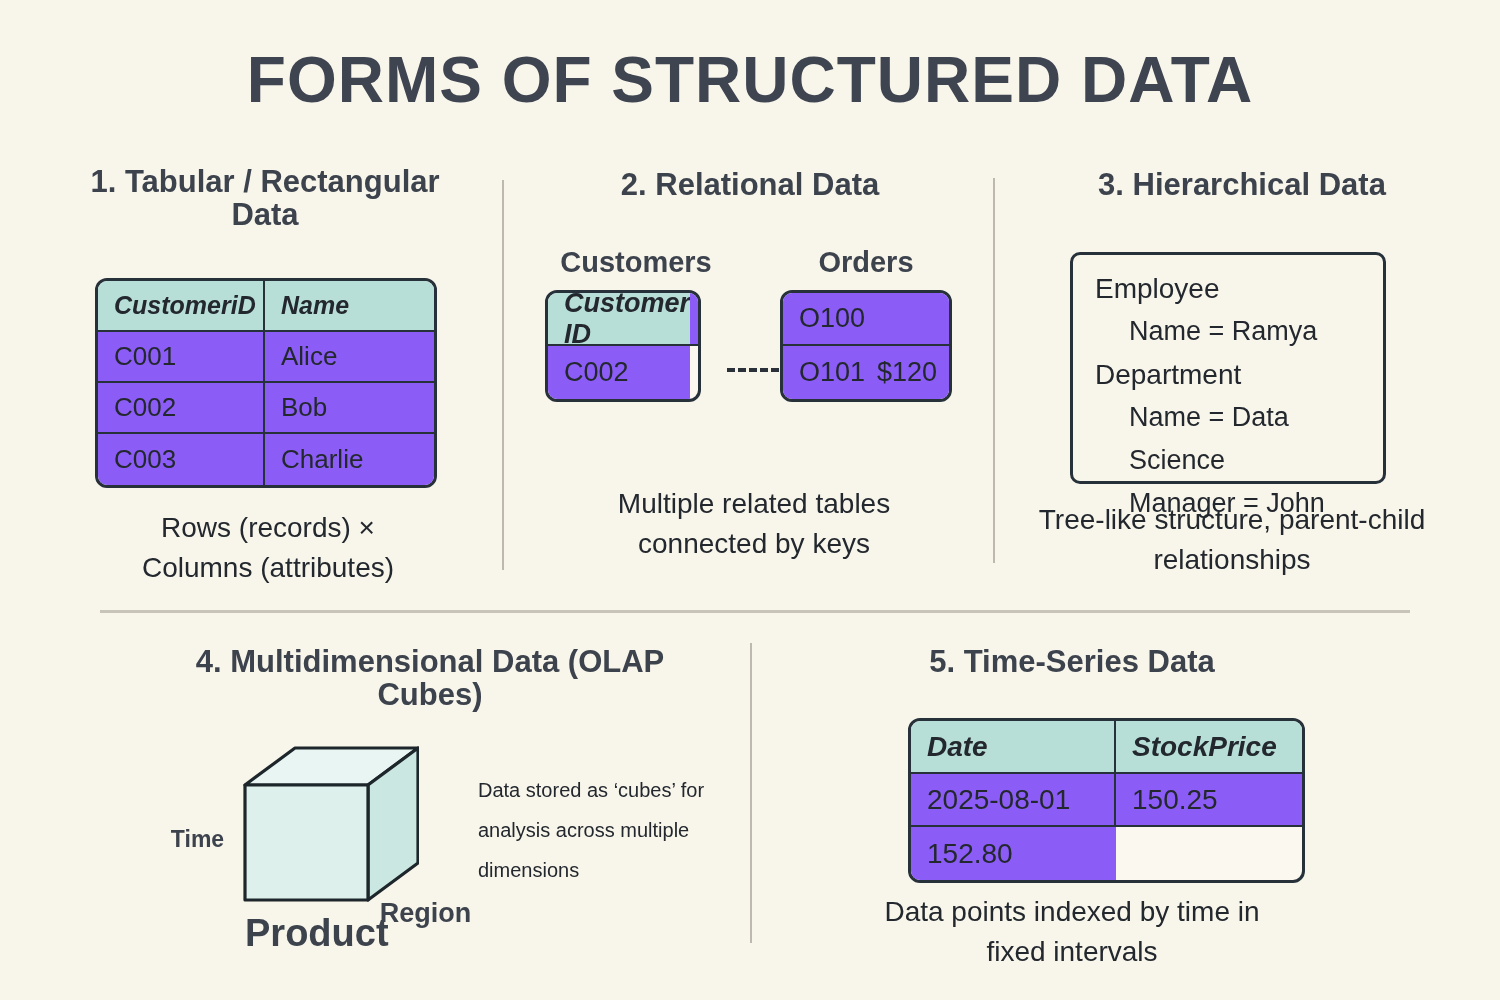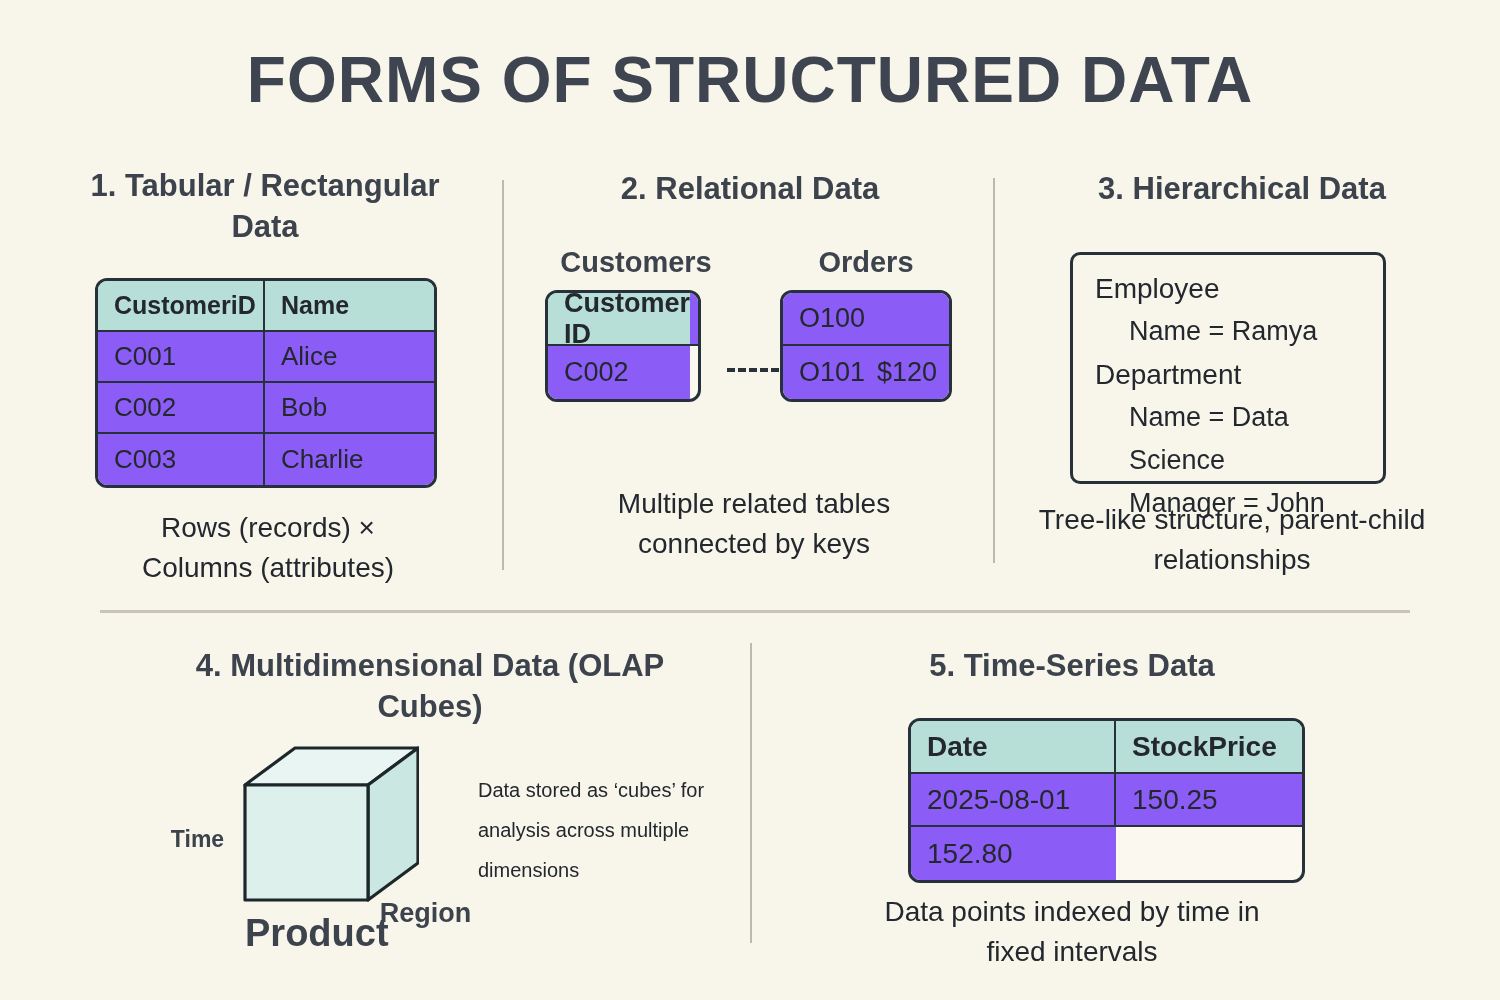--- a/index.html
+++ b/index.html
@@ -7,40 +7,40 @@
   #canvas{
     position:relative;width:1500px;height:1000px;overflow:hidden;
     background:#f8f5eb;color:#23282e;
   }
   .abs{position:absolute;}
   #main-title{
     left:0;right:0;top:44px;text-align:center;
     font-size:64px;font-weight:bold;letter-spacing:1px;color:#3f4550;line-height:72px;
   }
   .sec-heading{
-    font-size:31px;font-weight:bold;color:#3d434d;text-align:center;line-height:41px;
+    font-size:31px;font-weight:bold;color:#3d434d;text-align:center;line-height:33px;
   }
   .caption{
     font-size:28px;color:#23282e;text-align:center;line-height:40px;
   }
   
   .vdiv{width:2px;background:#bdb9b0;}
   .hdiv{height:3px;background:#c8c4ba;}
   
   .tbl{
     display:grid;border:3px solid #27313a;border-radius:12px;overflow:hidden;
     background:#fbf8ef;box-sizing:border-box;
   }
   .tbl .cell{
     box-sizing:border-box;display:flex;align-items:center;
     padding-left:16px;font-size:27px;color:#23282e;
     border-bottom:2.5px solid #27313a;background:#8b5cf6;
   }
   .tbl .cell.colline{border-right:2.5px solid #27313a;}
-  .tbl .cell.head{background:#b8ded8;font-weight:600;}
+  .tbl .cell.head{background:#b8ded8;font-weight:600;font-style:italic;}
   .tbl .cell.lastrow{border-bottom:none;}
   
   #tabular-table{grid-template-columns:167px 1fr;grid-auto-rows:51px;width:342px;}
   #tabular-table .cell{font-size:26px;}
   #tabular-table .cell.head{font-size:25px;}
   
   .rel-title{font-size:29px;font-weight:bold;color:#3d434d;text-align:center;}
   #customers-table{grid-template-columns:1fr 1fr;grid-auto-rows:53px;width:156px;}
   #orders-table{grid-template-columns:1fr;grid-auto-rows:53px;width:172px;}
   #orders-table .cell{padding-right:12px;}

